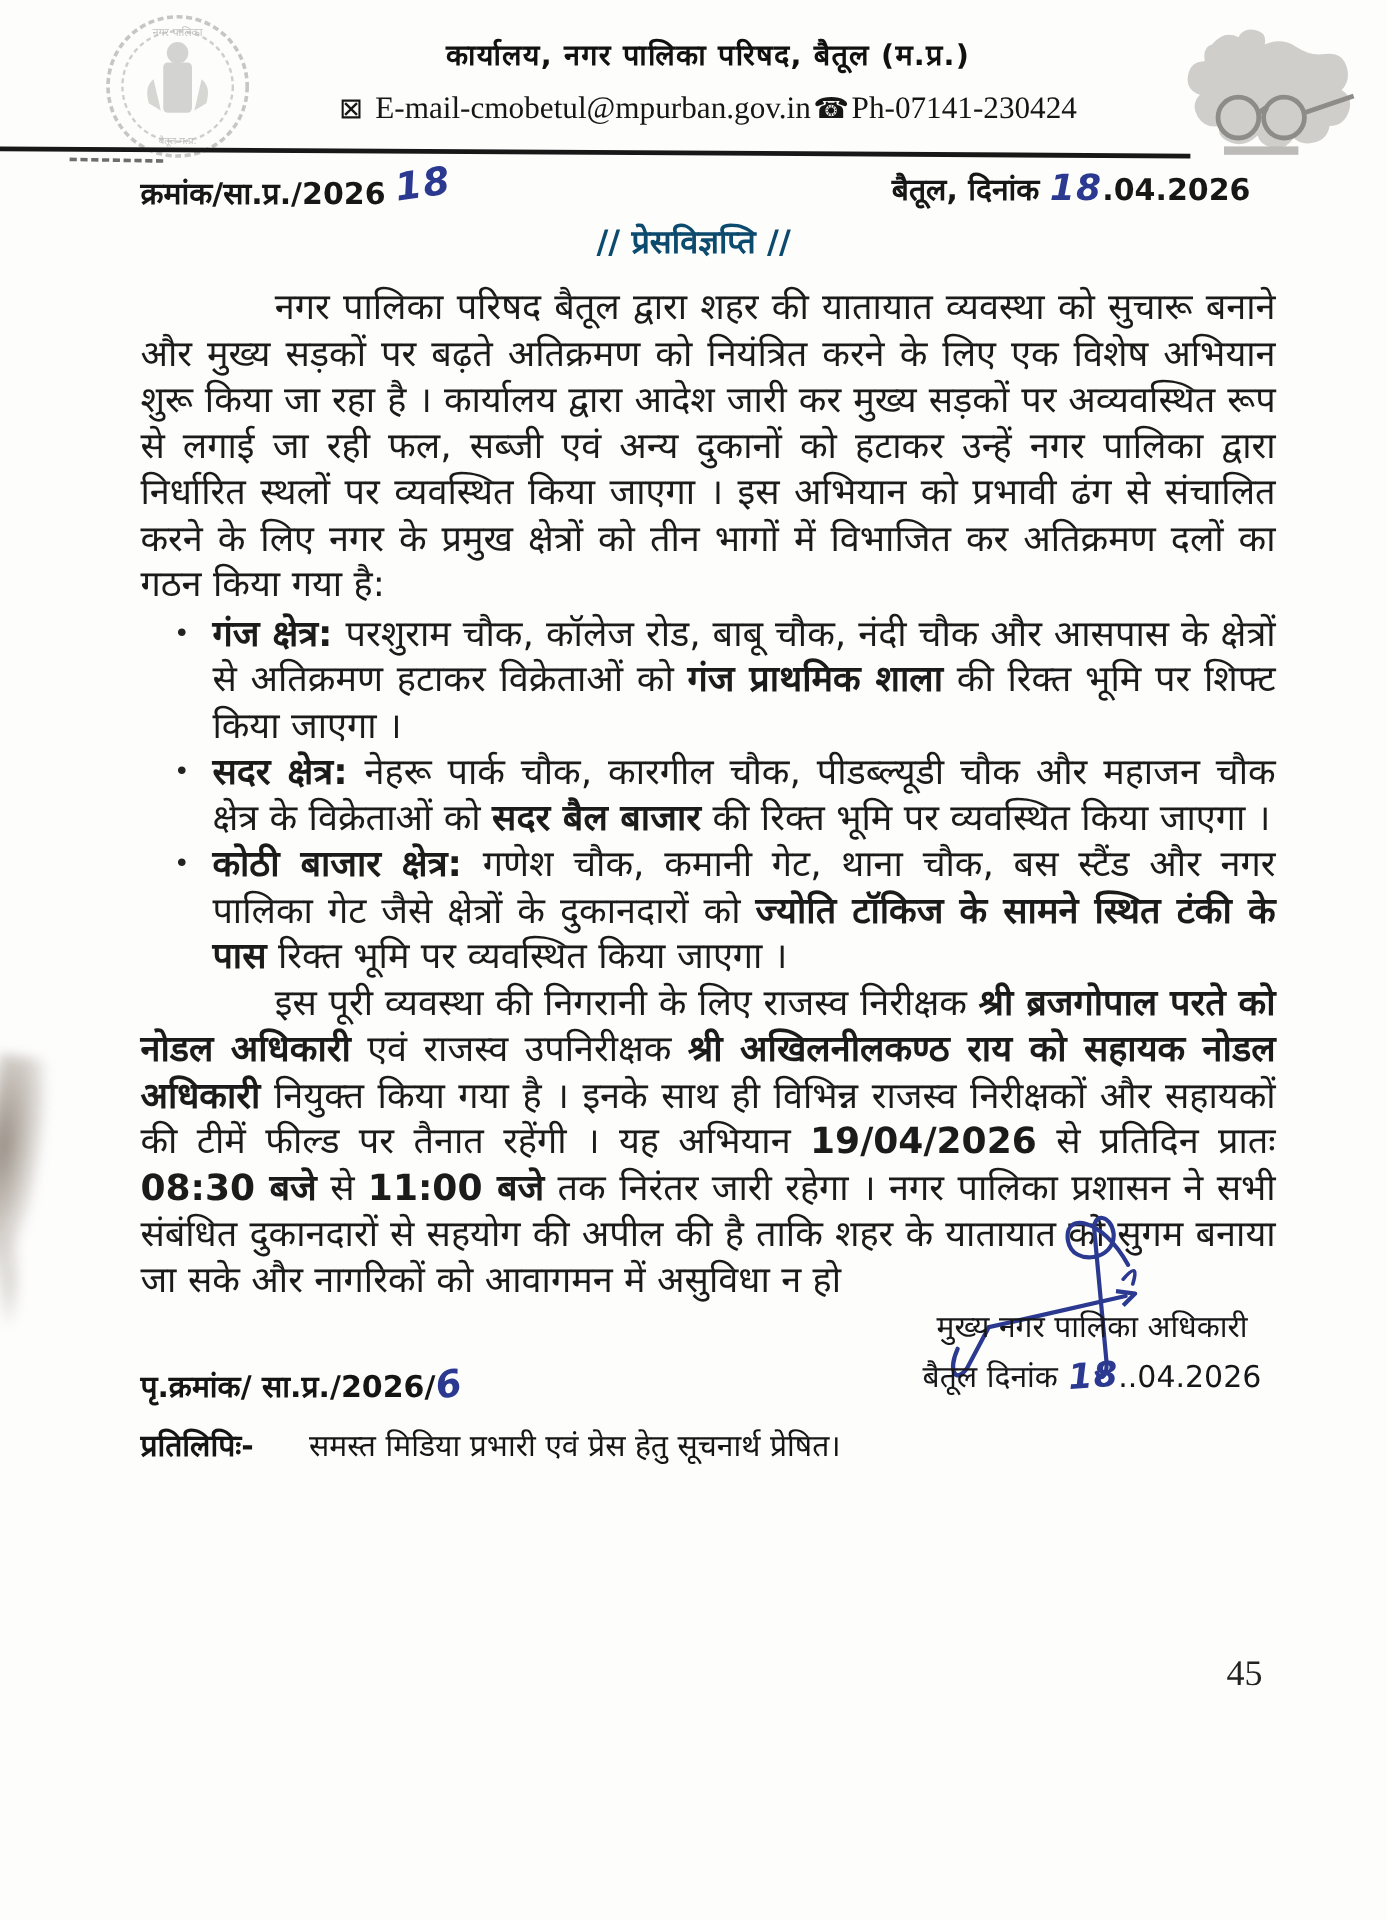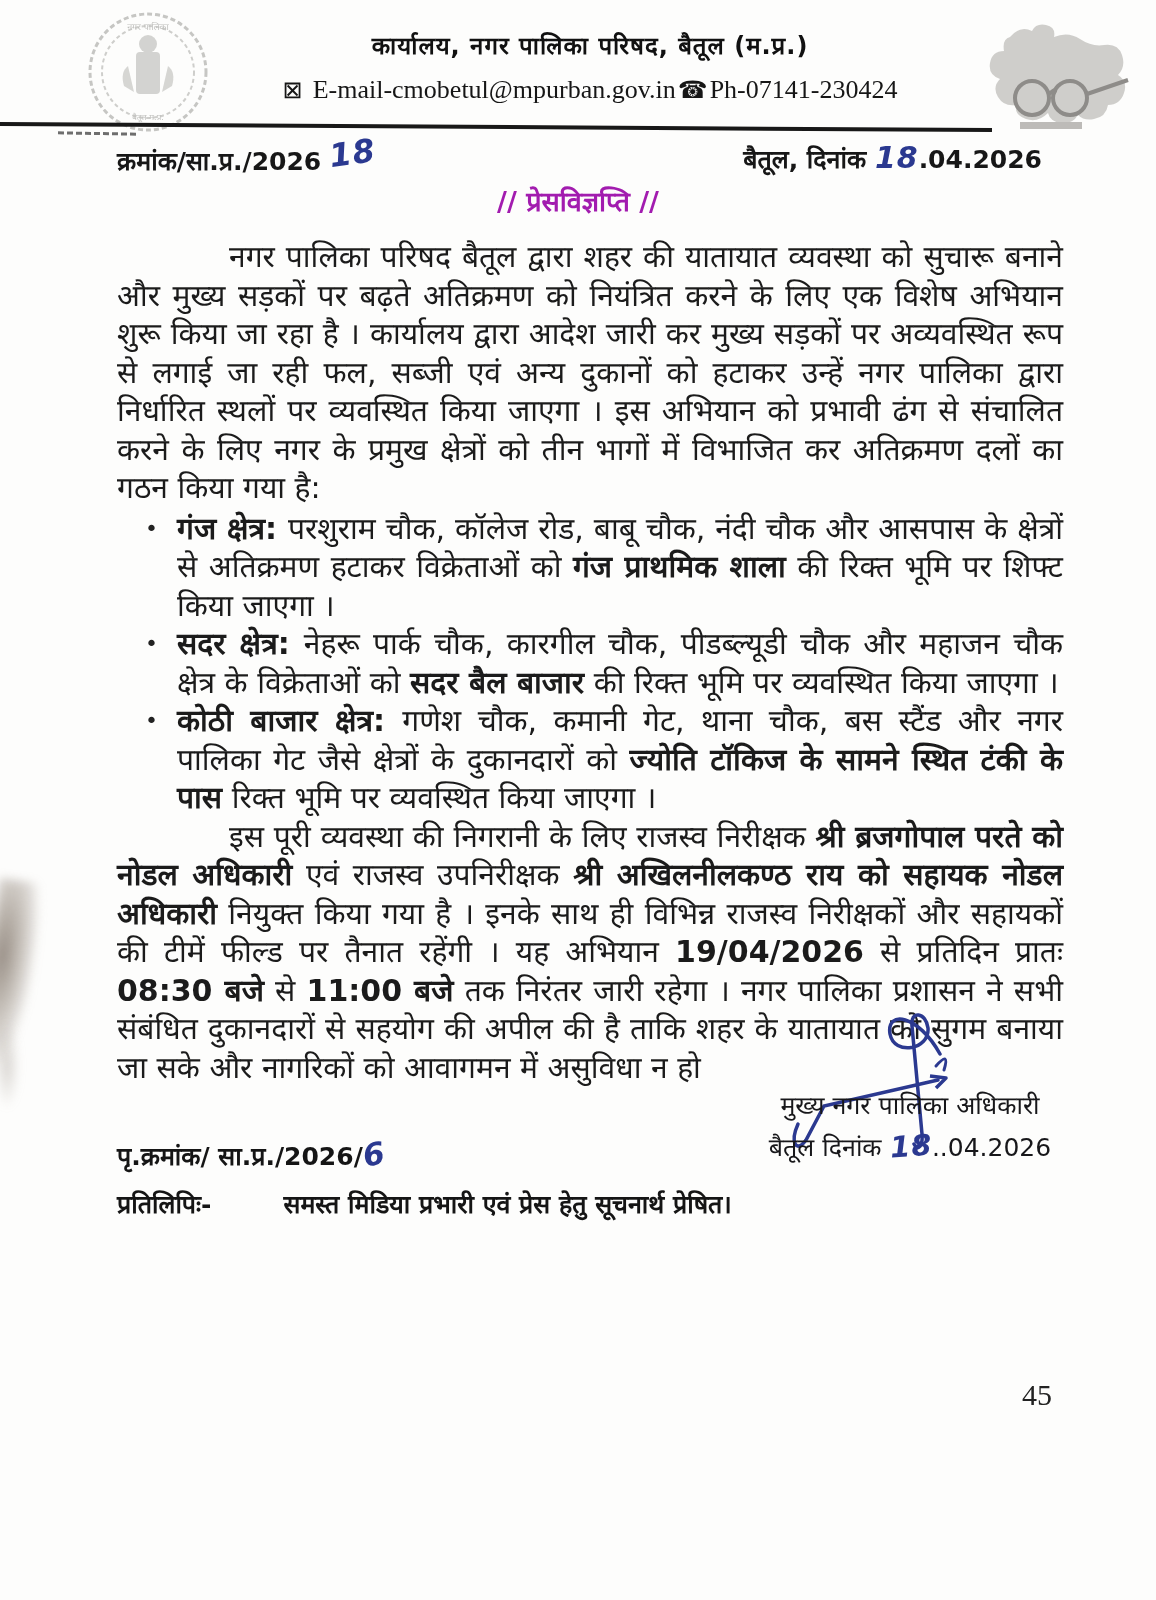--- a/index.html
+++ b/index.html
@@ -32,21 +32,21 @@
     font-size:25px; font-weight:700; color:#171717;
   }
   .hand {
     font-family:"DejaVu Sans", sans-serif; color:#2b3990; font-weight:700;
     font-style:italic; font-size:30px; letter-spacing:1px;
   }
   .ref-left .hand { display:inline-block; transform:rotate(-8deg) translateY(-6px); font-size:32px;}
   
   .doc-title {
     position:absolute; left:0; top:182px; width:100%; text-align:center;
-    font-size:27px; font-weight:700; color:#a21caf;
+    font-size:27px; font-weight:700; color:#0c4a6e;
   }
   .content {
     position:absolute; left:117px; top:238px; width:946px;
     font-size:30px; line-height:38.5px; text-align:justify; color:#1b1b1b;
   }
   .para1 { text-indent:112px; }
   .b, .content b { font-weight:700; }
   ul.zones { list-style:none; margin-top:2px; }
   ul.zones li { position:relative; padding-left:60px; }
   ul.zones li::before {
@@ -56,21 +56,21 @@
   
   .sign-wrap { position:absolute; left:730px; top:1008px; width:360px; text-align:center; }
   .sign-svg { position:absolute; left:60px; top:-2px; width:260px; height:150px; }
   .sign-lines { position:relative; margin-top:78px; font-size:25px; line-height:40px; color:#17171a; }
   .sign-date .hand { font-size:29px; display:inline-block; transform:rotate(-4deg); }
   
   .footer-left { position:absolute; left:117px; top:1136px; font-size:25px; color:#151515; }
   .footer-ref { font-weight:700; }
   .footer-ref .hand { font-size:31px; display:inline-block; transform:rotate(-10deg); }
   .footer-copy { margin-top:14px; font-weight:700; }
-  .footer-copy .copy-text { font-weight:700; margin-left:72px; }
+  .footer-copy .copy-text { font-weight:400; margin-left:46px; }
   .page-number {
     position:absolute; left:1022px; top:1378px;
     font-family:"Liberation Serif", serif; font-size:30px; color:#222;
   }
   .smudge {
     position:absolute; left:-14px; top:880px; width:46px; height:190px;
     background:radial-gradient(ellipse at 30% 40%, rgba(86,70,55,.6), rgba(120,105,90,.25) 55%, transparent 75%);
     filter:blur(5px); transform:rotate(8deg);
   }
   .smudge2 {

